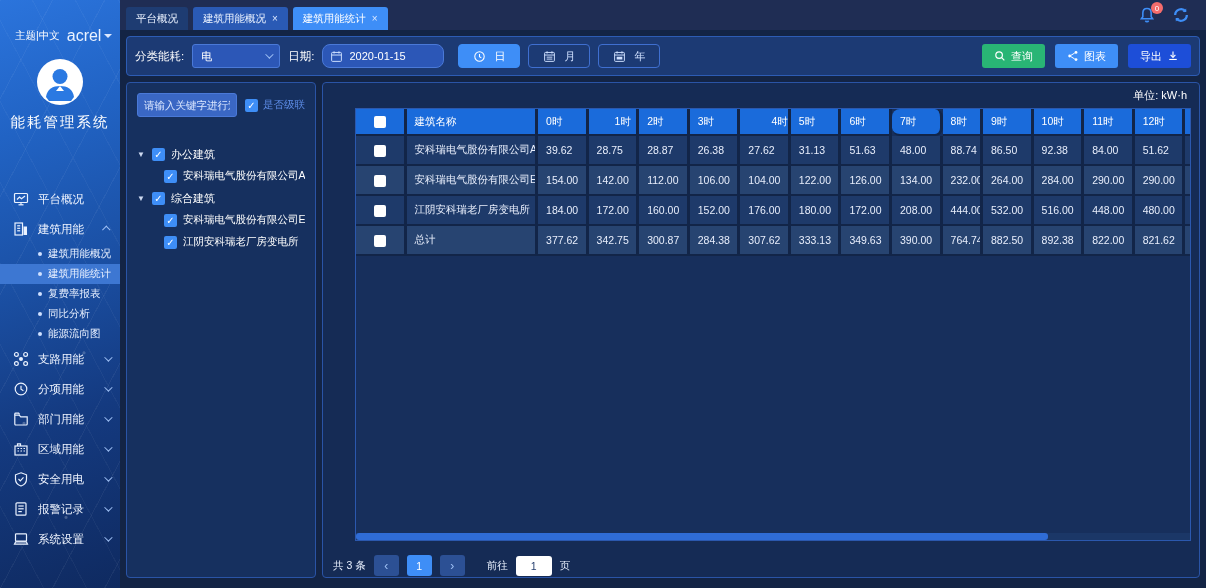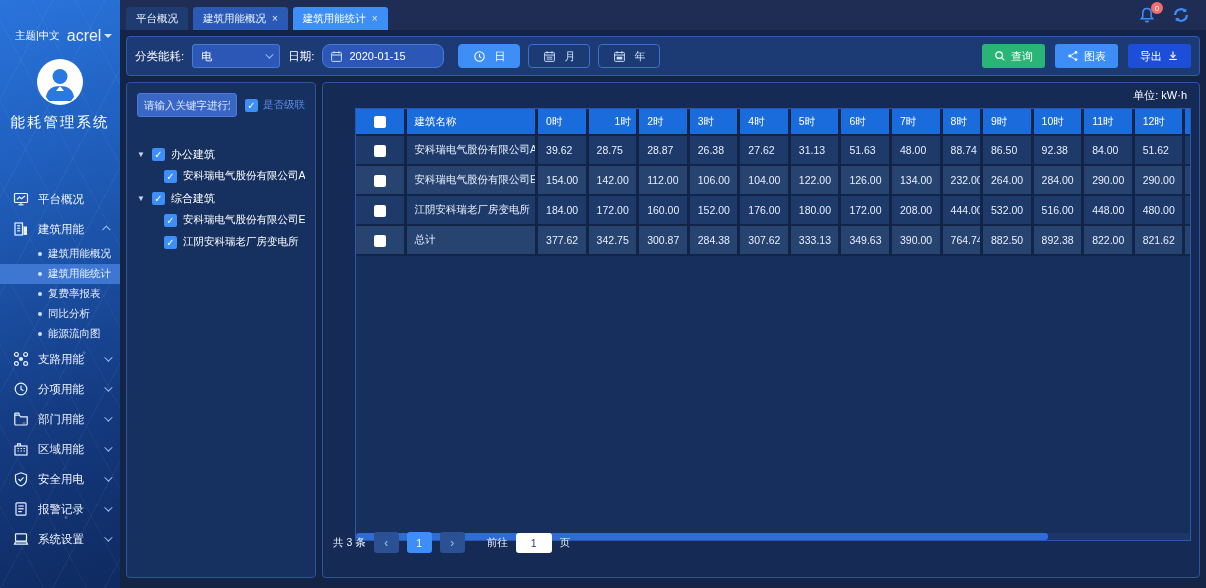--- a/index.html
+++ b/index.html
@@ -92,21 +92,21 @@
   table.data th, table.data td { border-right:3px solid #122548; border-bottom:2px solid #122548; font-weight:normal; text-align:left; white-space:nowrap; overflow:hidden; }
   table.data th { background:#1a6bdb; height:27px; font-size:10.5px; color:#fff; padding:0 0 0 8px; }
   table.data td { height:30px; font-size:10.5px; color:#e8eefc; padding:0 0 0 8px; }
   tr.odd td { background:#1e3a6a; }
   tr.even td { background:#274471; }
   .cb-cell { text-align:center !important; padding:0 !important; }
   .cb-cell .checkbox { display:inline-block; vertical-align:middle; width:12px; height:12px; }
   .hscroll { position:absolute; left:0; right:0; bottom:0; height:7px; background:#1b3767; }
   .hscroll .thumb { position:absolute; left:0; top:0; height:7px; width:83%; background:#2f6cd6; border-radius:3px; cursor:pointer; }
 
-  .pagination { position:absolute; left:10px; bottom:24px; display:flex; align-items:center; gap:8px; font-size:10.5px; color:#eaf2ff; }
+  .pagination { position:absolute; left:10px; bottom:1px; display:flex; align-items:center; gap:8px; font-size:10.5px; color:#eaf2ff; }
   .pg-btn { width:25px; height:21px; background:#2c5094; border-radius:3px; display:flex; align-items:center; justify-content:center; color:#9fc0f5; font-size:12px; cursor:pointer; }
   .pg-num { width:25px; height:21px; background:#3e8ef7; border-radius:3px; display:flex; align-items:center; justify-content:center; color:#fff; cursor:pointer; }
   .goto-input { width:36px; height:20px; border:none; border-radius:3px; background:#fff; color:#27406f; font-size:10.5px; text-align:center; outline:none; }
 
   svg { display:block; }
 </style>
 </head>
 <body>
 
 <div class="app">
@@ -408,24 +408,24 @@
         <div class="table-box">
           <table class="data">
             <thead>
                 <tr>
                   <th class="cb-cell" style="width: 50px;"><span class="checkbox unchecked"></span></th>
                   <th style="width: 130px;">建筑名称</th>
                   <th style="width: 50px;">0时</th>
                   <th style="width: 50px; padding-left: 26px;">1时</th>
                   <th style="width: 50px;">2时</th>
                   <th style="width: 50px;">3时</th>
-                  <th style="width: 50px;">4时</th>
+                  <th style="width: 50px; text-align: right;">4时</th>
                   <th style="width: 50px;">5时</th>
                   <th style="width: 50px;">6时</th>
-                  <th style="width: 50px;">7时</th>
+                  <th style="width: 50px; border-radius: 8px;">7时</th>
                   <th style="width: 40px;">8时</th>
                   <th style="width: 50px;">9时</th>
                   <th style="width: 50px;">10时</th>
                   <th style="width: 50px;">11时</th>
                   <th style="width: 50px;">12时</th>
                   <th style="width: 50px;">13时</th>
                 </tr>
               </thead>
             <tbody>
                 <tr class="odd">

